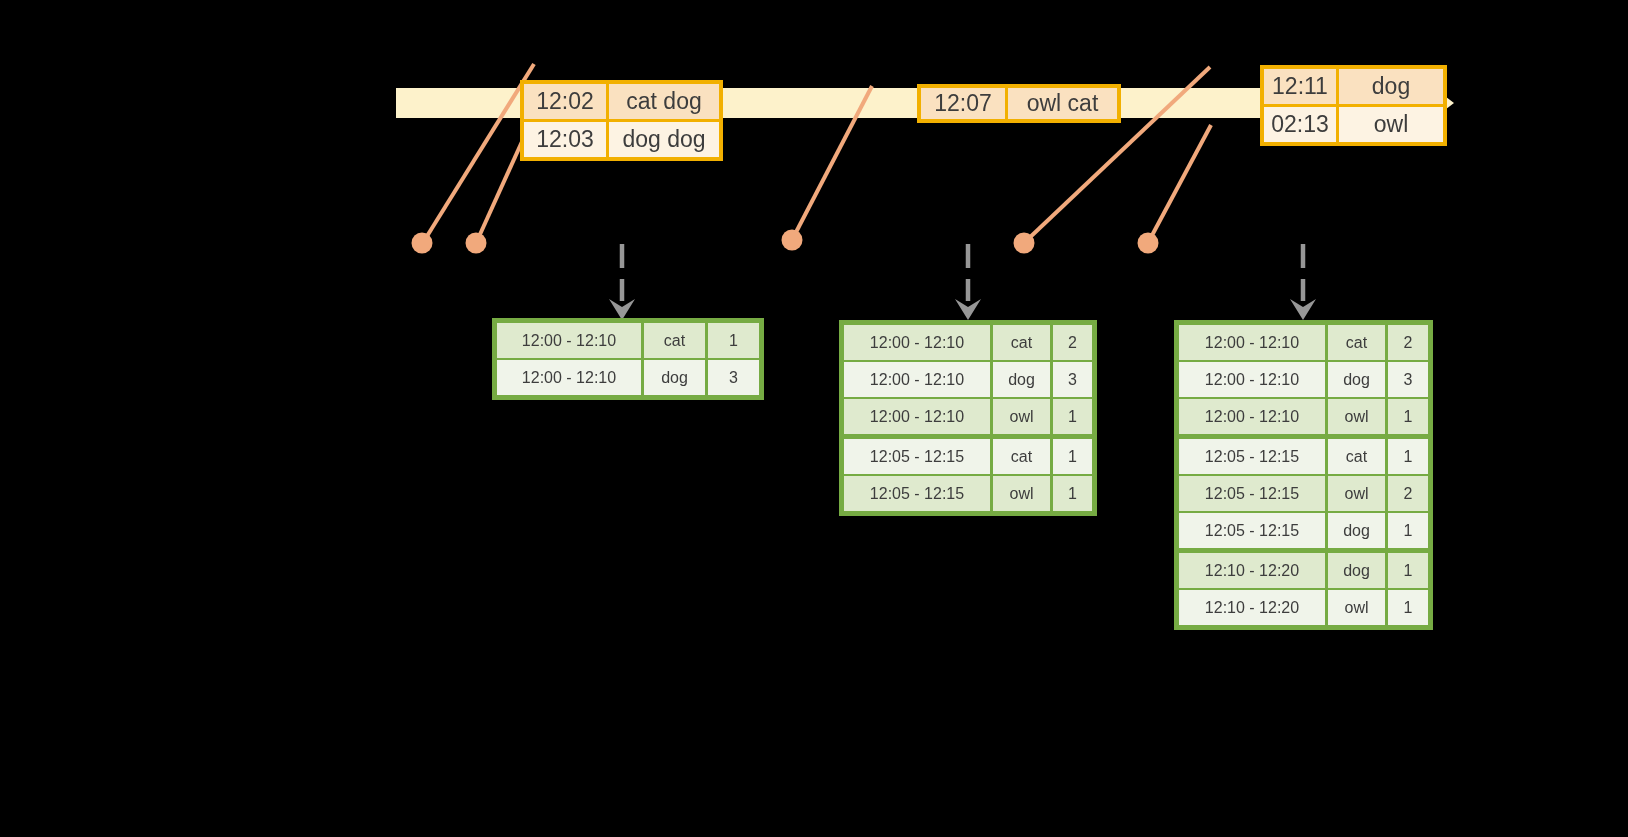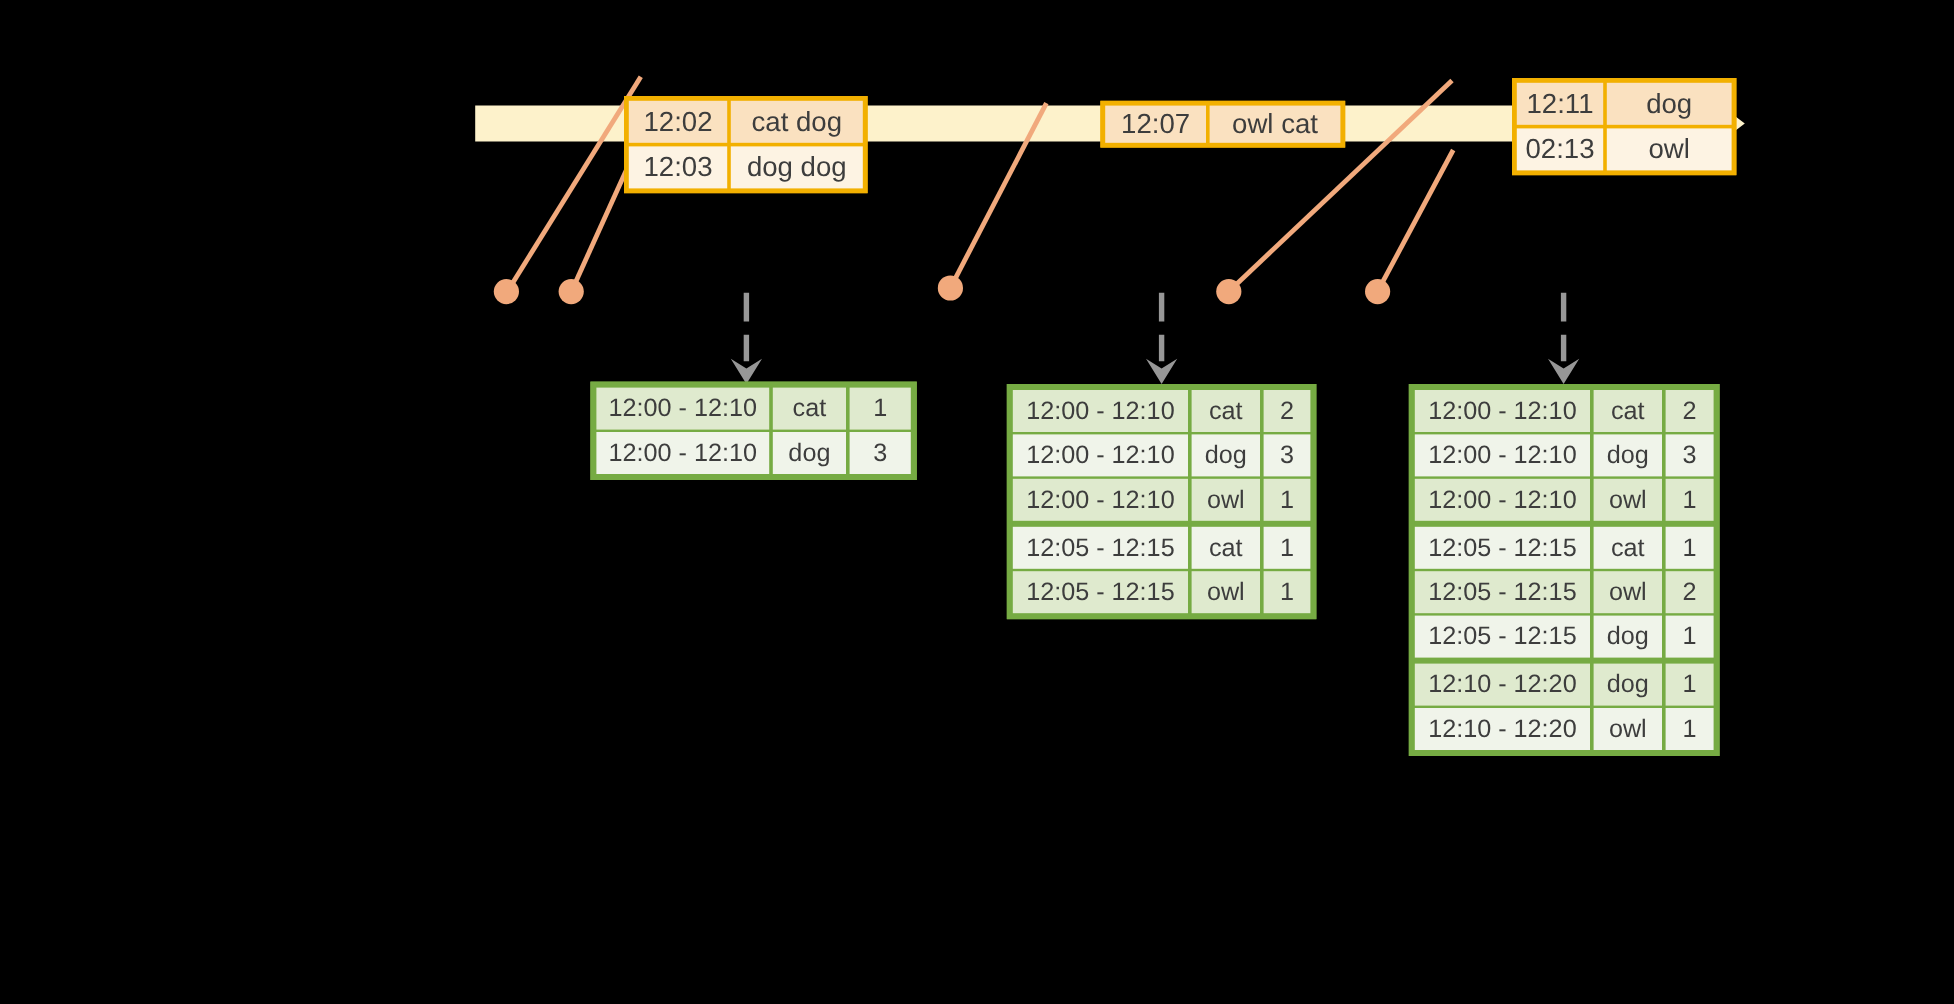--- a/index.html
+++ b/index.html
@@ -41,21 +41,21 @@
     --thin-gap: 3px;
     font-size: 23px;
   }
   .etable .trow.dark  .cell { background: var(--event-row-dark, #fae1c0); }
   .etable .trow.light .cell { background: var(--event-row-light, #fdf3e3); }
   
   .rtable {
     border: 5px solid var(--result-border, #76ab43);
     background: var(--result-border, #76ab43);
     --thin-gap: 2px;
-    font-size: 21px;
+    font-size: 16px;
   }
   .rtable .trow.dark  .cell { background: var(--result-row-dark, #dfeace); }
   .rtable .trow.light .cell { background: var(--result-row-light, #f0f4ea); }
   .rtable .trow.group-start { margin-top: 5px; }
 </style>
 </head>
 <body>
 
 <div id="stage">
 

